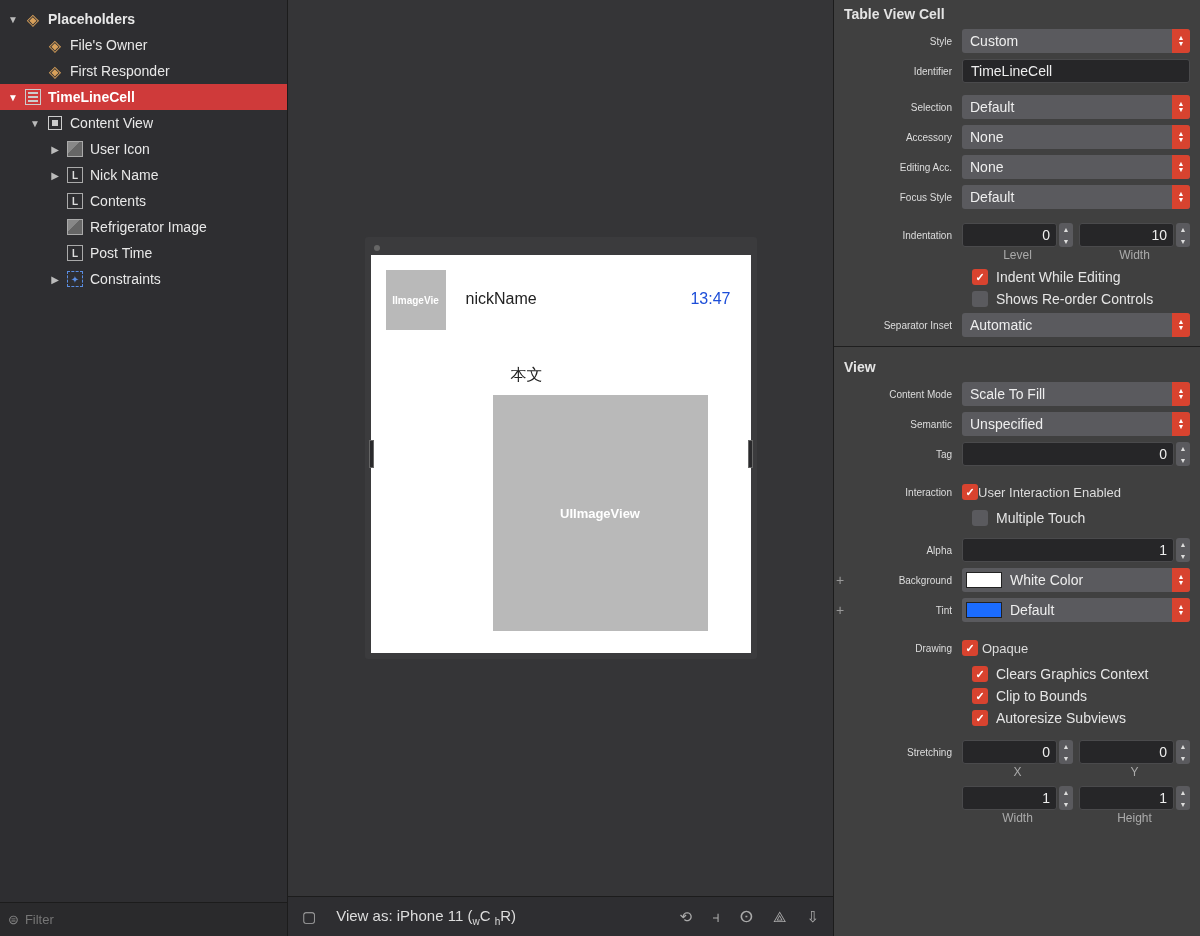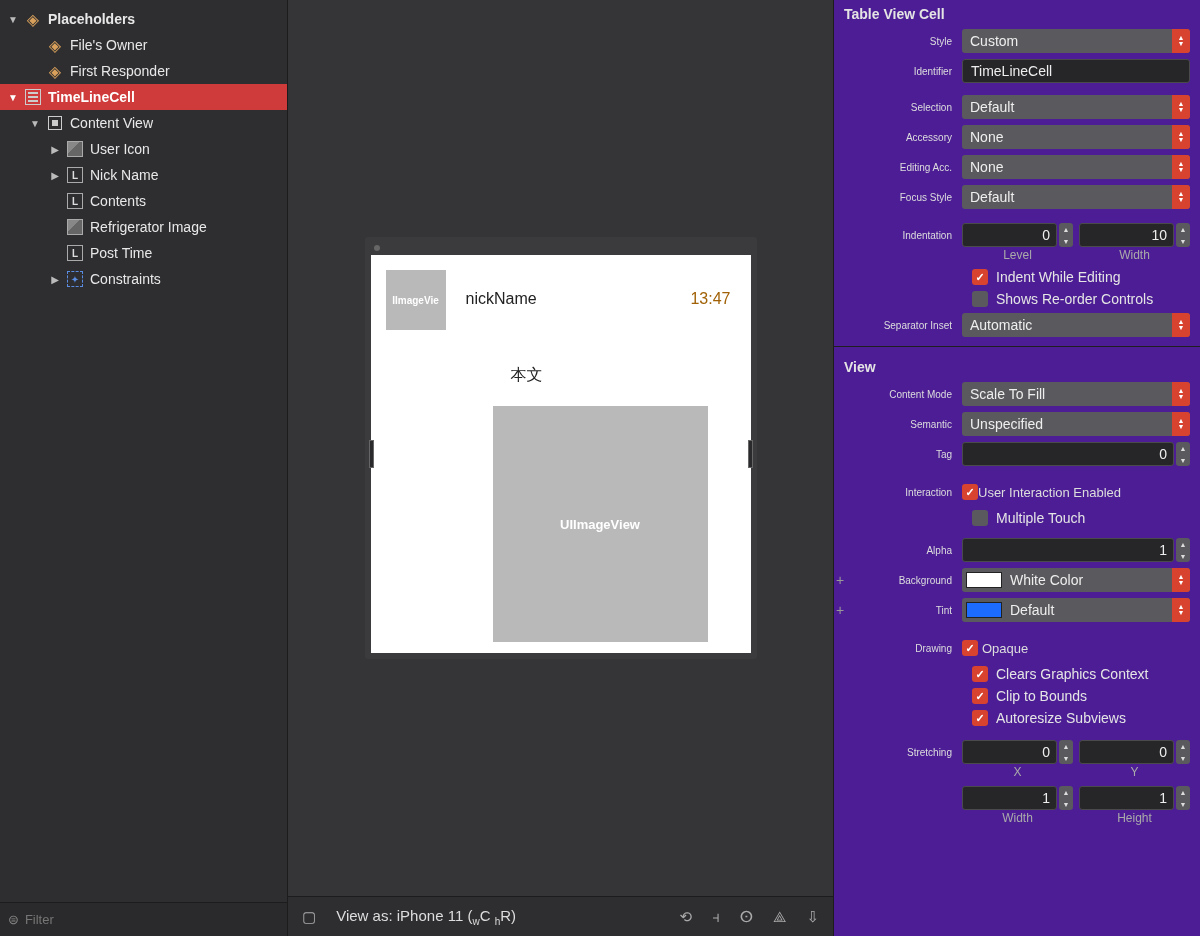--- a/index.html
+++ b/index.html
@@ -34,34 +34,34 @@
 
 
 .canvas { flex:1; background:#353537; display:flex; flex-direction:column; position:relative;justify-content:center; }
 .canvas-area { flex:1; display:flex; align-items:center; justify-content:center; }
 .device { width:392px; background:#3b3b3d; padding:6px; border-radius:3px; position:relative; }
 .device-top{height:10px; display:flex; align-items:center; gap:4px; padding-left:3px;}
 .dot{width:6px;height:6px;border-radius:50%;background:#666;}
 .preview { background:#fff; width:380px; height:398px; position:relative; margin-top:2px; }
 .p-usericon{position:absolute; left:15px; top:15px; width:60px; height:60px; background:#b9b9b9; color:#fff; font-size:10px; display:flex; align-items:center; justify-content:center; font-weight:600;}
 .p-nick{position:absolute; left:95px; top:35px; color:#222; font-size:16px;}
-.p-time{position:absolute; right:20px; top:35px; color:#a16207; font-size:16px;}
+.p-time{position:absolute; right:20px; top:35px; color:#1d4ed8; font-size:16px;}
 .p-contents{position:absolute; left:140px; top:110px; color:#222; font-size:16px;}
-.p-img{position:absolute; left:122px; top:151px; width:215px; height:236px; background:#b9b9b9; color:#fff; font-size:13px; font-weight:600; display:flex; align-items:center; justify-content:center;}
+.p-img{position:absolute; left:122px; top:140px; width:215px; height:236px; background:#b9b9b9; color:#fff; font-size:13px; font-weight:600; display:flex; align-items:center; justify-content:center;}
 .handle{position:absolute; background:#2a2a2c; border:1px solid #666;}
 .handle.l{left:-2px; top:50%; width:5px; height:28px; transform:translateY(-50%);}
 .handle.r{right:-2px; top:50%; width:5px; height:28px; transform:translateY(-50%);}
 .canvas-bottom { height:40px; border-top:1px solid #1c1c1c; display:flex; align-items:center; padding:0 14px; gap:20px; color:#ddd; background:#2e2e31; }
 .cb-icon{color:#aaa; font-size:15px;}
 .cb-text{font-size:15px; font-weight:500;}
 .cb-spacer{flex:1;}
 .mini{font-size:10px; vertical-align:sub;}
 
 
-.inspector { width:367px; background:#4c1d95; border-left:1px solid #1c1c1c; overflow-y:auto; padding-bottom:16px; }
+.inspector { width:367px; background:#404040; border-left:1px solid #1c1c1c; overflow-y:auto; padding-bottom:16px; }
 .section-head { padding:6px 10px 4px; font-weight:700; color:#e4e4e4; font-size:14px; }
 .prop { display:flex; align-items:center; min-height:30px; padding:1px 10px 1px 0; }
 .prop .lab { width:128px; text-align:right; padding-right:10px; color:#ddd; font-size:10px; }
 .prop .ctl { flex:1; display:flex; align-items:center; gap:6px; }
 .plus-gutter{ position:absolute; left:2px; color:#999; font-size:14px; }
 .prop.rel{position:relative;}
 .popup { flex:1; height:24px; background:#5a5a5e; border-radius:3px; display:flex; align-items:center; padding:0 8px; color:#eee; font-size:14px; position:relative; }
 .popup .arrows{ position:absolute; right:0; top:0; bottom:0; width:18px; background:#d8432f; border-radius:0 3px 3px 0; display:flex; flex-direction:column; align-items:center; justify-content:center; color:#fff; font-size:7px; line-height:6px;}
 .textfield { flex:1; height:24px; background:#262628; border:1px solid #4a4a4c; border-radius:3px; padding:0 8px; color:#eee; font-size:14px; }
 .numfield { height:24px; background:#262628; border:1px solid #4a4a4c; border-radius:3px; padding:0 6px; color:#eee; font-size:14px; text-align:right; display:flex; align-items:center; justify-content:flex-end; position:relative;}

